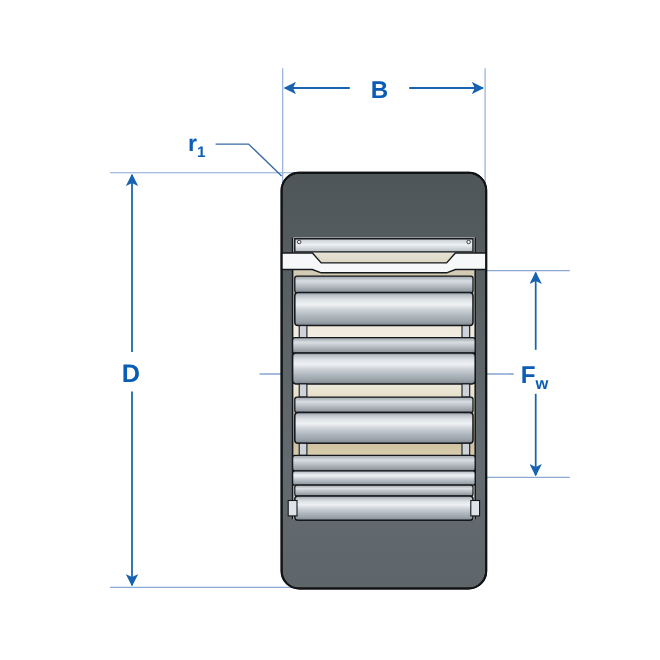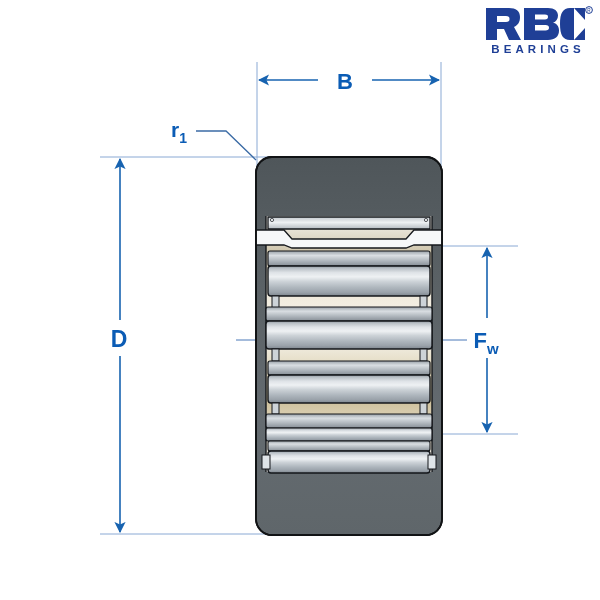--- a/index.html
+++ b/index.html
@@ -211,35 +211,14 @@
 
     <g>
       <polyline points="196,131 226,131 256,160" fill="none" stroke="#3b6ba5" stroke-width="1.3"></polyline>
       <text class="dim-label" x="171" y="137" font-size="21">
         <tspan>r</tspan><tspan dy="6" font-size="14">1</tspan>
       </text>
     </g>
 
   </svg>
 
-  <div class="logo-wrap">
-    <svg viewBox="0 0 112 52" width="112" height="52">
-
-      <path d="M4 4 L4 36 L15 36 L15 25 L22 25 L27 36 L39 36 L32 23
-               C36 21 38 18 38 13 C38 7 34 4 27 4 Z
-               M15 12 L24 12 C26.5 12 27.5 13 27.5 15 C27.5 17 26.5 18 24 18 L15 18 Z" fill="#1f3f96"></path>
-
-      <path d="M42 4 L42 36 L66 36 C73 36 77 32.5 77 26.5 C77 22 74.5 19.5 71 18.8
-               C74 17.8 76 15.3 76 11.6 C76 7 72.5 4 66 4 Z
-               M53 10.5 L63 10.5 C65 10.5 66 11.3 66 12.9 C66 14.5 65 15.4 63 15.4 L53 15.4 Z
-               M53 21 L63.5 21 C65.8 21 67 22 67 23.8 C67 25.6 65.8 26.6 63.5 26.6 L53 26.6 Z" fill="#1f3f96"></path>
-
-      <path d="M103 4 L88 4 C81 4 78 9 78 20 C78 31 81 36 88 36 L103 36 L103 24 L92 36
-               L92 4 L103 16 Z" fill="#1f3f96"></path>
-
-      <circle cx="107" cy="6" r="3.4" fill="none" stroke="#1f3f96" stroke-width="1"></circle>
-      <text x="107" y="8.2" font-size="4.6" text-anchor="middle" fill="#1f3f96" font-family="Liberation Sans, sans-serif">R</text>
-
-      <text x="56" y="49" font-size="11.5" letter-spacing="4.1" text-anchor="middle" fill="#1f3f96" font-weight="bold" font-family="Liberation Sans, sans-serif">BEARINGS</text>
-    </svg>
-  </div>
 
 </div>
 
 </body></html>

